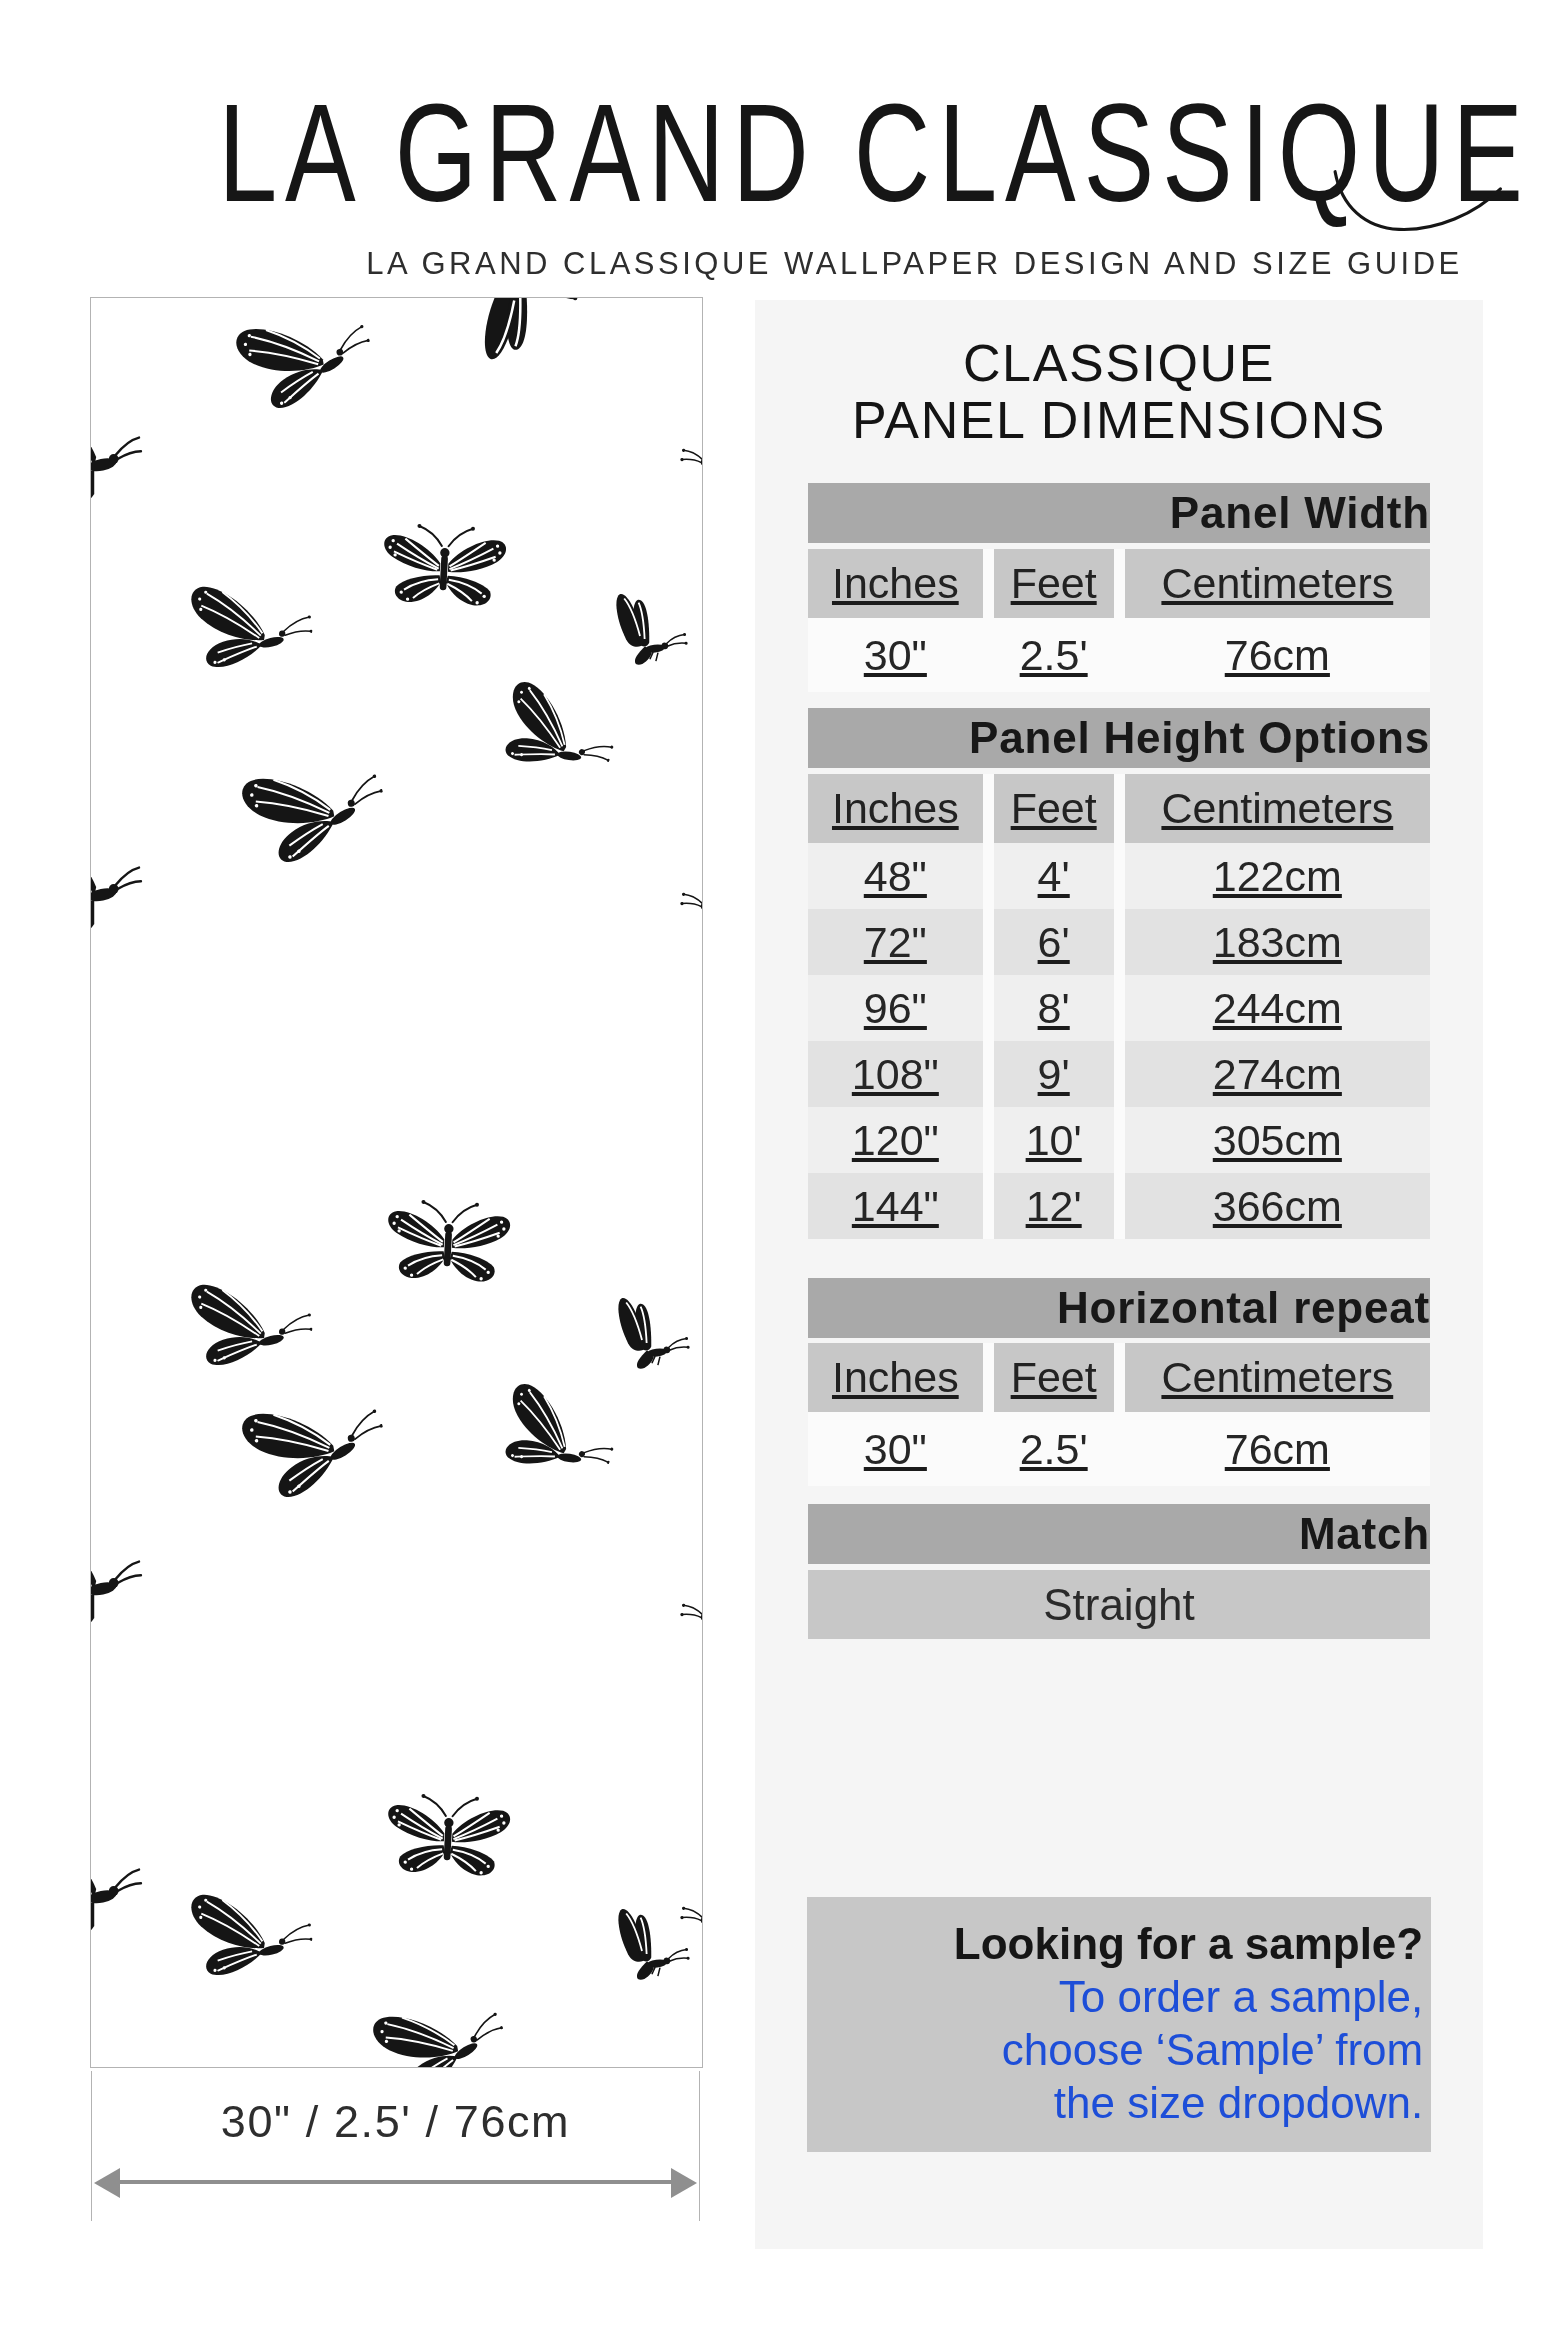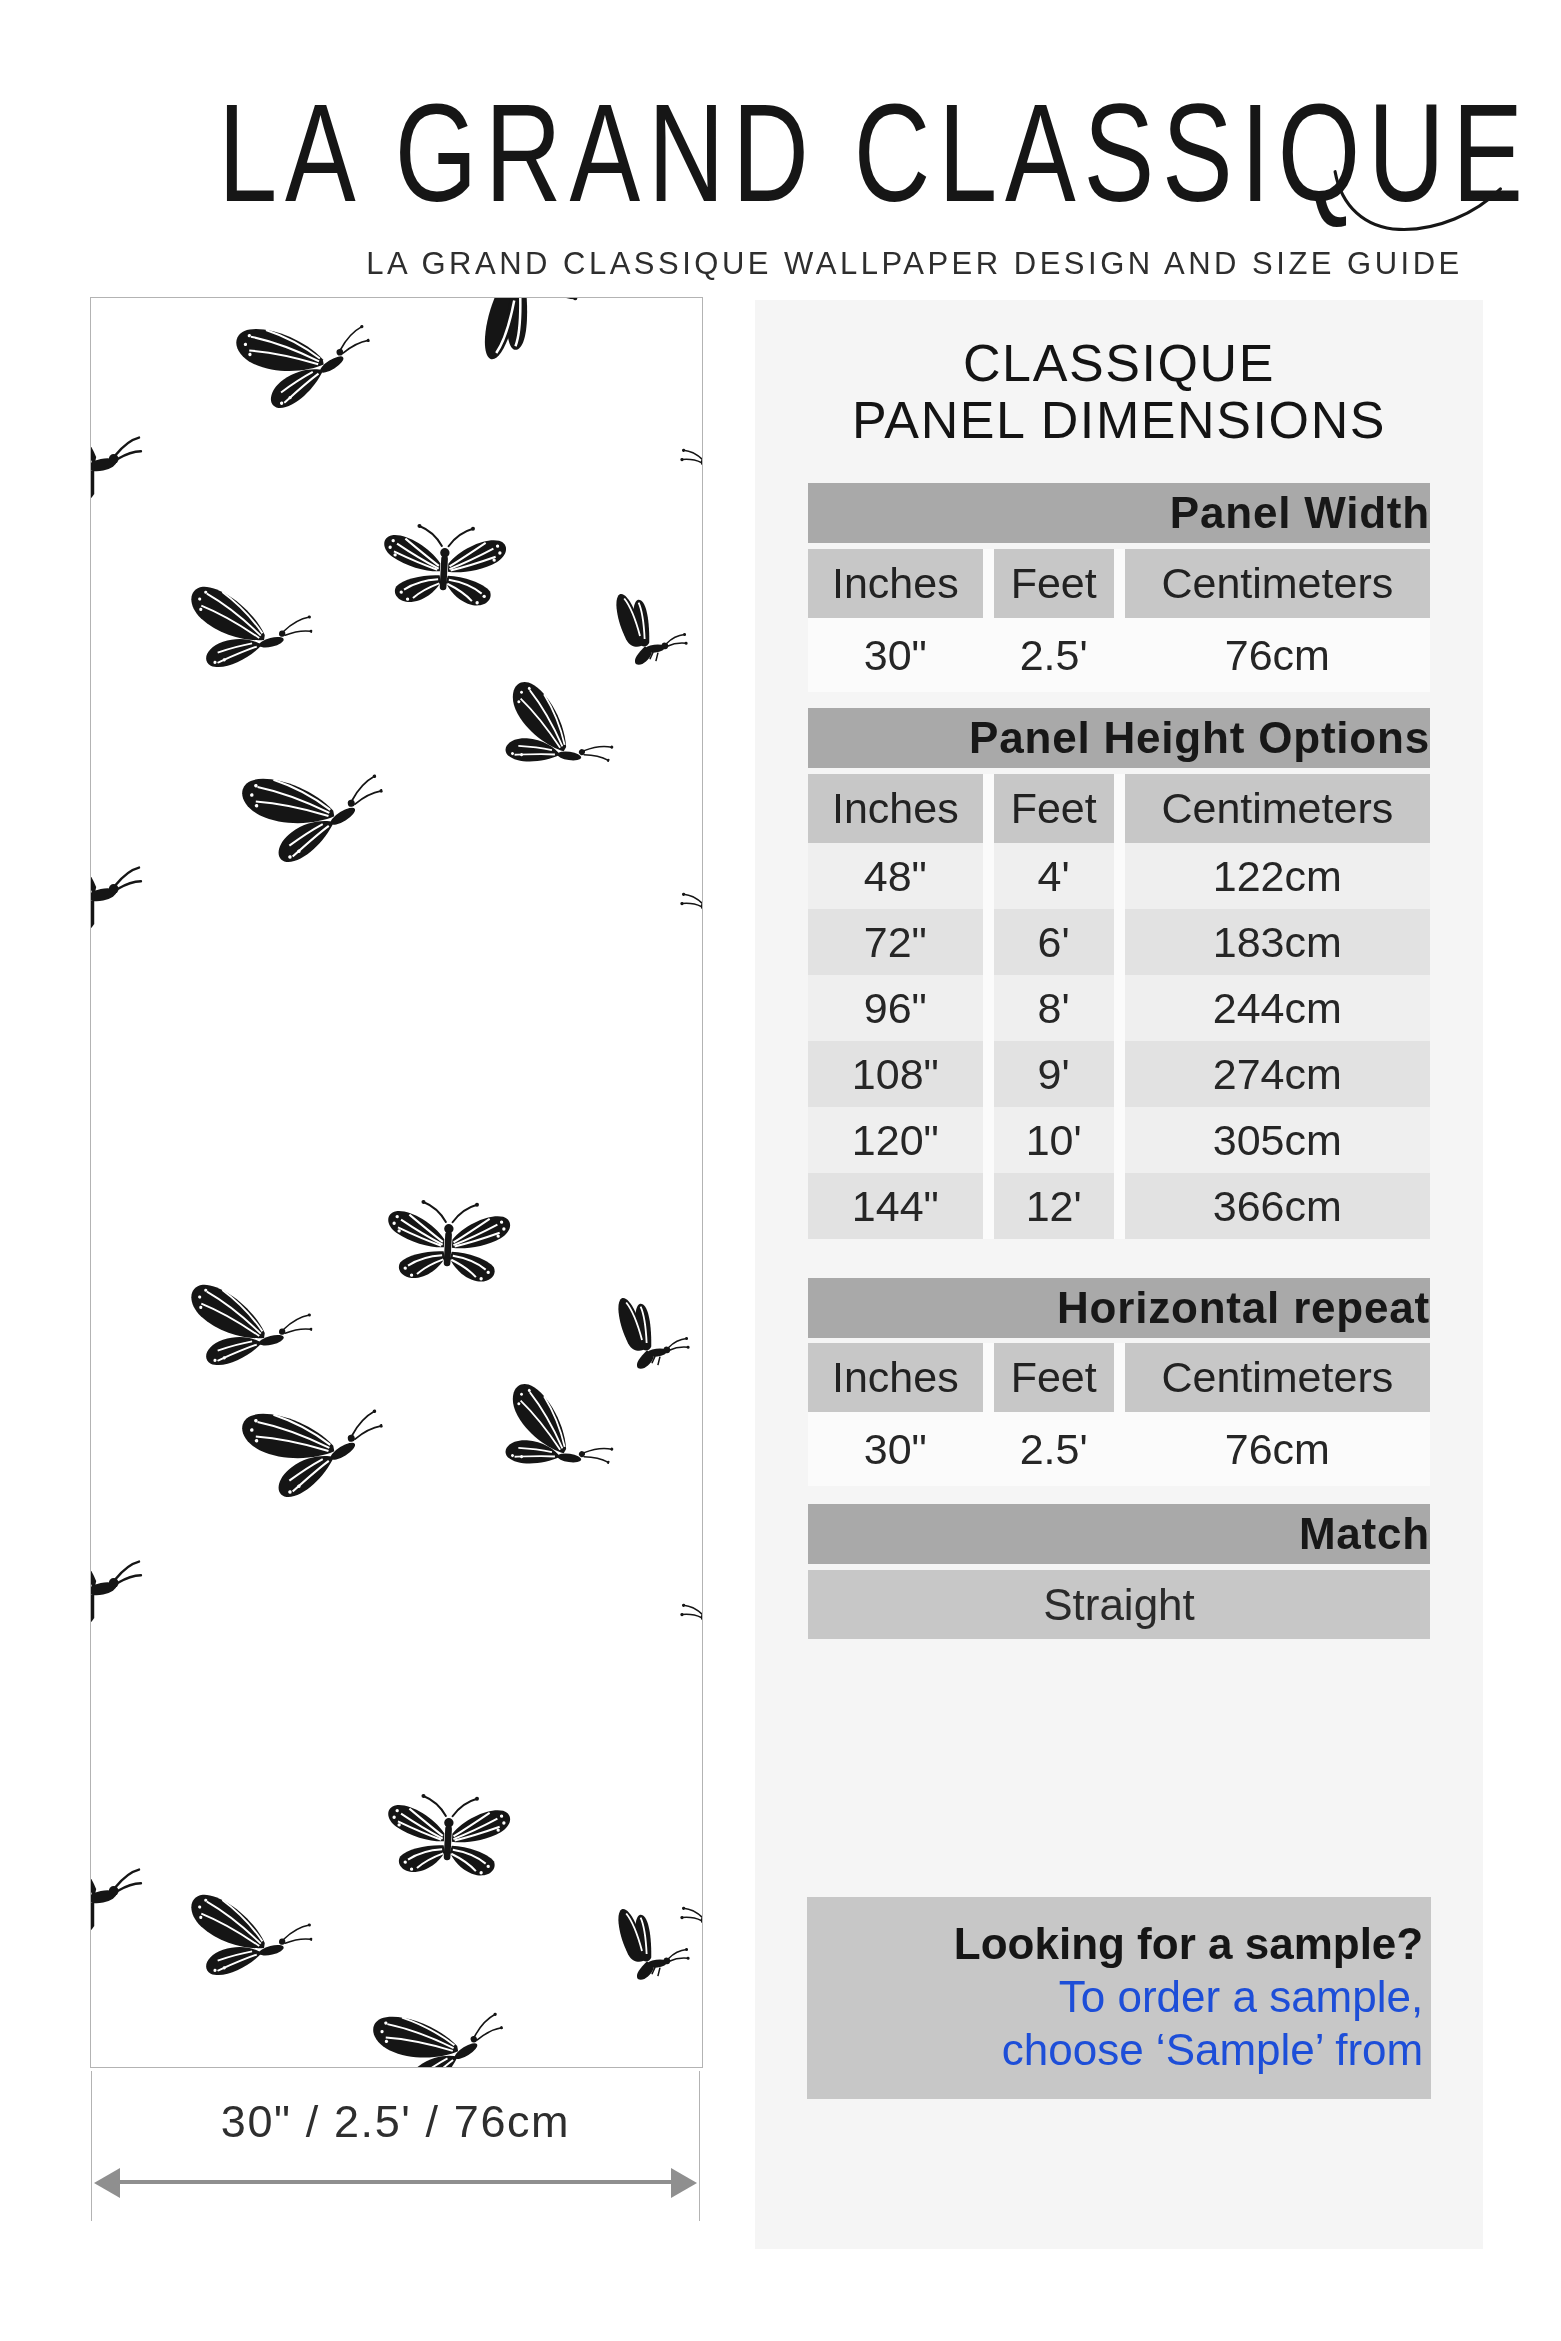--- a/index.html
+++ b/index.html
@@ -40,21 +40,21 @@
 
   
   .panel{position:absolute;left:755px;top:272px;width:728px;height:1949px;
     background:var(--panel-bg);padding-top:35px;}
   .panel h2{text-align:center;font-size:52px;font-weight:400;letter-spacing:1.6px;
     line-height:1.1;color:#141414;margin-bottom:34px;}
   .tsection{width:622px;margin:0 auto;}
   .bar{height:60px;line-height:60px;background:var(--bar);text-align:right;
     font-size:44px;font-weight:700;color:#181818;letter-spacing:0.8px;}
   .cols,.vrow,.hrow{display:grid;grid-template-columns:230fr 158fr 402fr;gap:11px;
-    background:var(--gapc);}
+    background:var(--gapc);text-decoration:underline;}
   .cols{margin-top:5.5px;}
   .colh{height:69px;line-height:69px;background:var(--cell);text-align:center;
     font-size:43px;font-weight:400;color:#222;}
   .vrow .vcell{height:74px;line-height:74px;background:transparent;text-align:center;
     font-size:43px;color:#262626;}
   .hrow .hcell{height:66px;line-height:66px;text-align:center;font-size:43px;color:#262626;}
   .hrows .hrow:nth-child(odd) .hcell{background:var(--stripe-light);}
   .hrows .hrow:nth-child(even) .hcell{background:var(--stripe-dark);}
   .m-pw{margin-bottom:16.4px;} .m-ph{margin-bottom:39px;} .m-hr{margin-bottom:18px;}
   .matchrow{margin-top:5.5px;height:69px;line-height:69px;background:var(--cell);
@@ -394,16 +394,17 @@
 
     <div class="tsection">
       <div class="bar">Match</div>
       <div class="matchrow">Straight</div>
     </div>
 
     <div class="sample-box">
       <div class="sample-title">Looking for a sample?</div>
       <div class="sample-line">To order a sample,</div>
       <div class="sample-line">choose ‘Sample’ from</div>
+      <div class="sample-line">the size dropdown.</div>
     </div>
   </aside>
 </div>
 
 
 </body></html>

